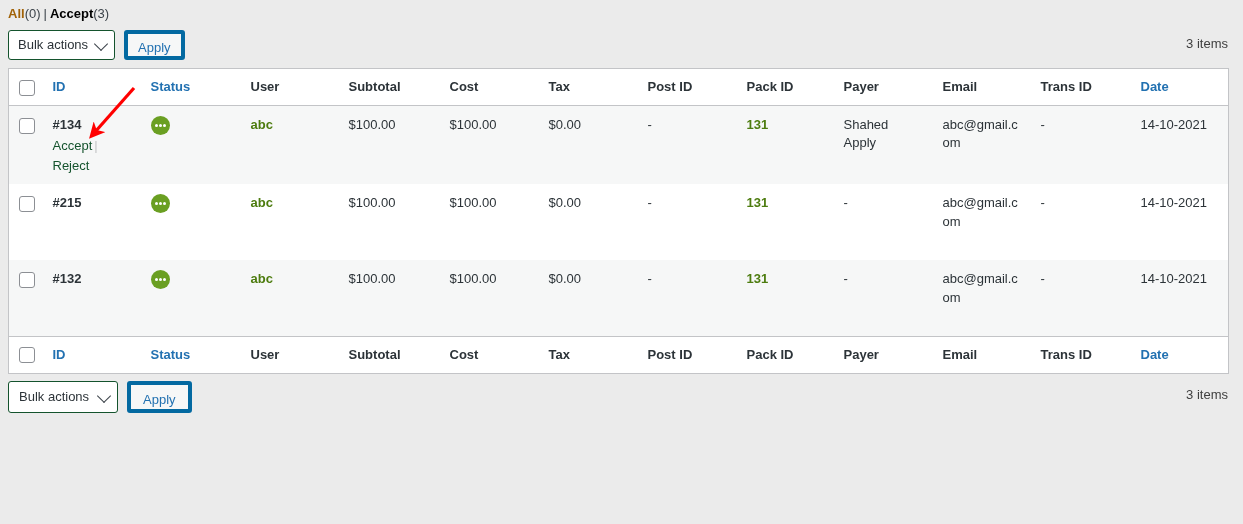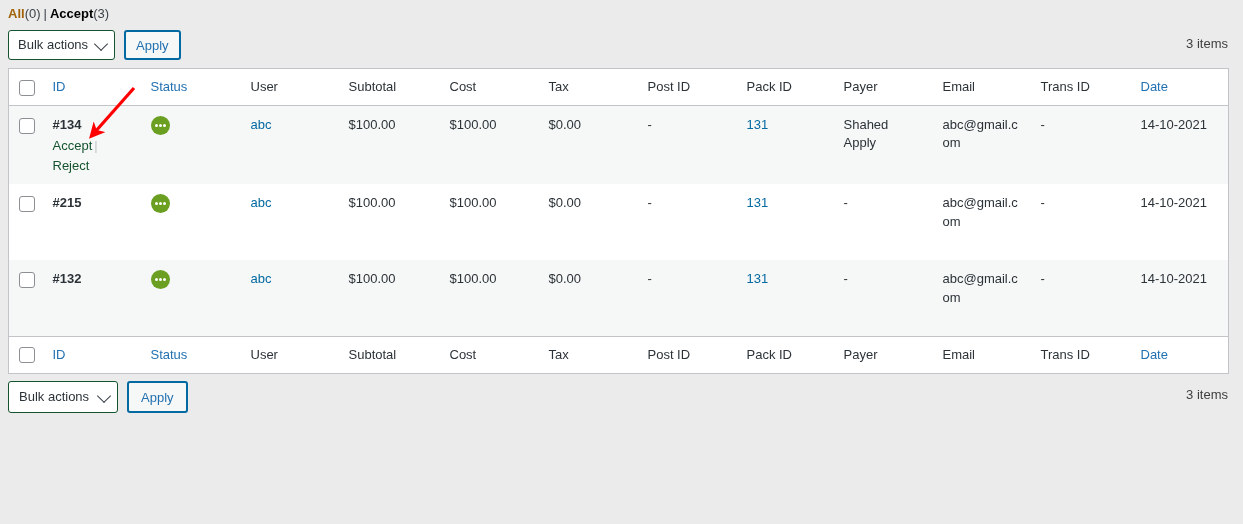--- a/index.html
+++ b/index.html
@@ -87,21 +87,21 @@
     border-bottom: 1.6px solid #3c434a;
     transform: rotate(45deg);
   }
 
   .apply-btn {
     position: absolute;
     top: 0;
     height: 30px;
     box-sizing: border-box;
     background: #f6f7f7;
-    border: 2px solid #0369a1;
+    border: 4px solid #0369a1;
     border-radius: 3px;
     color: #2271b1;
     font-family: "Liberation Sans", sans-serif;
     font-size: 13px;
     line-height: 28px;
     padding: 0 10px;
     cursor: pointer;
     text-align: center;
   }
   .tablenav.top .apply-btn { left: 124px; }
@@ -140,21 +140,21 @@
     vertical-align: top;
     padding: 8px 10px;
     line-height: 1.4em;
     box-sizing: border-box;
     overflow-wrap: break-word;
     word-break: break-word;
   }
   .wp-list-table thead th,
   .wp-list-table tfoot th {
     border-bottom: 1px solid #c3c4c7;
-    font-weight: 400;
+    font-weight: 700;
     color: #2c3338;
     height: 34px;
     padding-top: 9px;
     padding-bottom: 9px;
     vertical-align: middle;
   }
   .wp-list-table tfoot th {
     border-bottom: none;
     border-top: 1px solid #c3c4c7;
   }
@@ -213,22 +213,23 @@
   }
   .row-actions a {
     color: #14532d;
     text-decoration: none;
   }
   .row-actions .divider {
     color: #c3c4c7;
     padding: 0 2px;
   }
   .cell-link {
-    color: #0369a1;
+    color: #4d7c0f;
     text-decoration: none;
+    font-weight: bold;
   }
 
   
   .status-dot {
     display: inline-block;
     width: 19px;
     height: 19px;
     border-radius: 50%;
     background: #6a9f22;
     position: relative;

